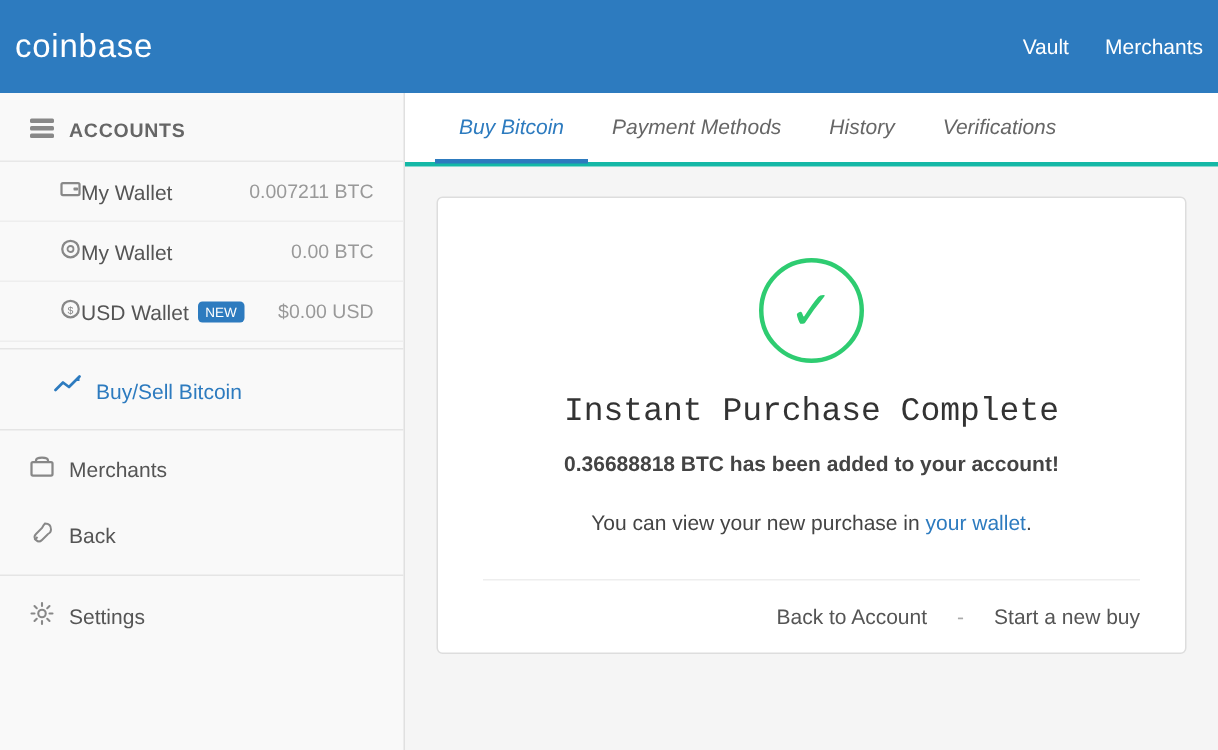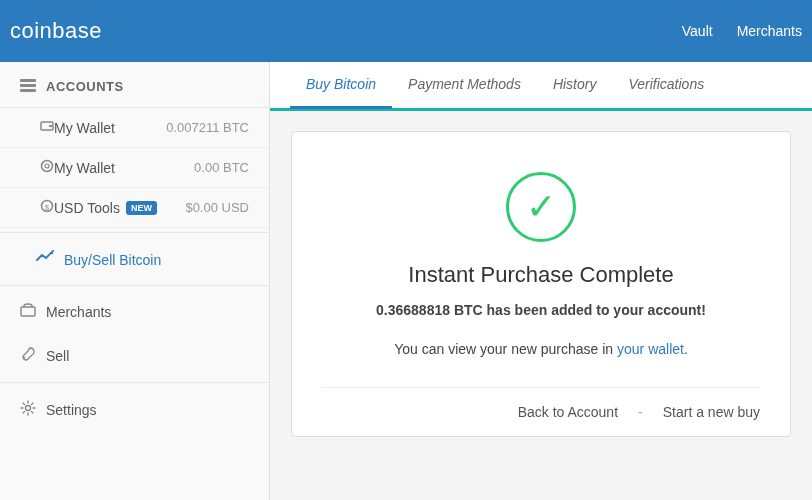--- a/index.html
+++ b/index.html
@@ -79,21 +79,21 @@
       font-size: 13px;
     }
     .sidebar-item .balance {
       color: #999;
       font-size: 13px;
     }
     .badge-new {
       background: #2d7bbf;
       color: white;
       font-size: 9px;
-      font-weight: bold;
+      font-weight: normal;
       padding: 2px 5px;
       border-radius: 3px;
       margin-left: 6px;
       vertical-align: middle;
     }
     .sidebar-nav-item {
       display: flex;
       align-items: flex-end;
       padding: 13px 36px;
       cursor: pointer;
@@ -184,20 +184,21 @@
       color: #2ecc71;
       font-size: 36px;
       line-height: 1;
     }
     .success-title {
       font-size: 22px;
       font-weight: 400;
       color: #333;
       margin-bottom: 14px;
       text-align: center;
+      font-family: Liberation Mono, monospace;
     }
     .success-message {
       font-size: 14px;
       color: #444;
       font-weight: 600;
       margin-bottom: 10px;
     }
     .success-sub {
       font-size: 14px;
       color: #444;
@@ -280,21 +281,21 @@
     </div>
 
     <div class="sidebar-item">
       <div class="item-left">
         <span class="item-icon">
           <svg width="14" height="14" viewBox="0 0 14 14" fill="none">
             <circle cx="7" cy="7" r="5.5" stroke="#888" stroke-width="1.5" fill="none"></circle>
             <text x="7" y="10.5" text-anchor="middle" font-size="7" fill="#888" font-family="Arial">$</text>
           </svg>
         </span>
-        <span>USD Tools</span>
+        <span>USD Wallet</span>
         <span class="badge-new">NEW</span>
       </div>
       <span class="balance">$0.00 USD</span>
     </div>
 
     <div class="sidebar-divider"></div>
 
     <div class="sidebar-nav-item">
       <span class="nav-icon">
         <svg width="18" height="14" viewBox="0 0 18 14" fill="none">
@@ -317,21 +318,21 @@
       <span>Merchants</span>
     </div>
 
     <div class="sidebar-plain-item">
       <span>
         <svg width="16" height="16" viewBox="0 0 16 16" fill="none">
           <path d="M10 2 Q14 2 14 6 Q14 8 12 9 L8 13 Q6 15 4 13 Q2 11 4 9 L8 5 Q9 3 10 2Z" stroke="#888" stroke-width="1.3" fill="none"></path>
           <line x1="3" y1="13" x2="5" y2="11" stroke="#888" stroke-width="1.3"></line>
         </svg>
       </span>
-      <span>Sell</span>
+      <span>Back</span>
     </div>
 
     <div class="sidebar-divider"></div>
 
     <div class="sidebar-plain-item">
       <span>
         <svg width="16" height="16" viewBox="0 0 16 16" fill="none">
           <circle cx="8" cy="8" r="2.5" stroke="#888" stroke-width="1.4" fill="none"></circle>
           <path d="M8 1 L8 3 M8 13 L8 15 M1 8 L3 8 M13 8 L15 8 M3 3 L4.5 4.5 M11.5 11.5 L13 13 M13 3 L11.5 4.5 M4.5 11.5 L3 13" stroke="#888" stroke-width="1.4" stroke-linecap="round"></path>
         </svg>

